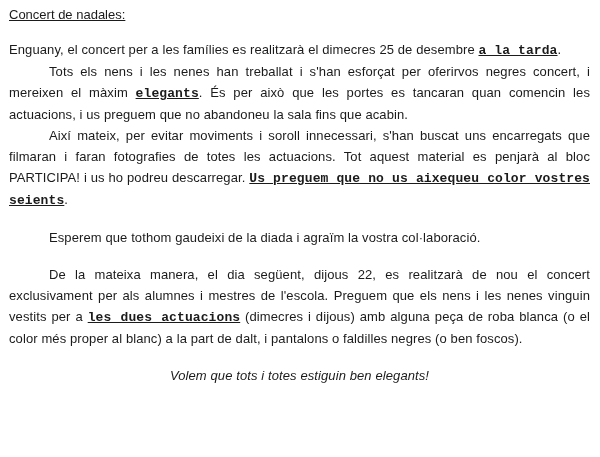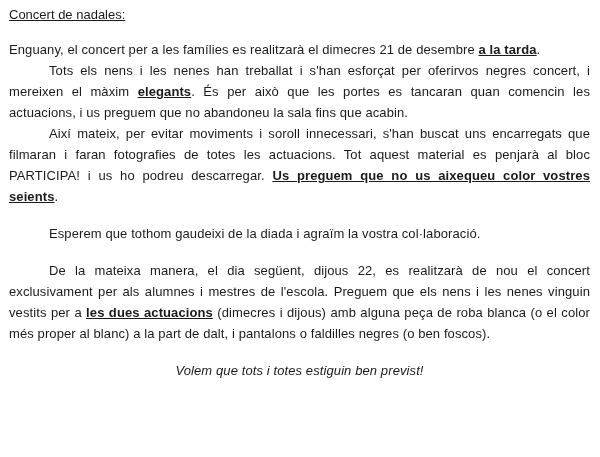--- a/index.html
+++ b/index.html
@@ -31,29 +31,29 @@
     margin: 0;
     font-size: 13px;
     line-height: 21px;
     text-align: justify;
     letter-spacing: 0.1px;
   }
   .para.indent { text-indent: 40px; }
   .para.gap { margin-top: 16px; }
   .para.center { text-align: center; text-indent: 0; }
   .para.italic { font-style: italic; }
-  .bold { font-weight: bold; }
+  .bold { font-weight: bold; font-family: Liberation Mono, monospace; }
   .underline { text-decoration: underline; }
 </style>
 </head>
 <body>
 
 <div class="page">
   <h1 class="doc-title">Concert de nadales:</h1>
   <div>
-      <p class="para"><span>Enguany, el concert per a les famílies es realitzarà el dimecres 21 de desembre </span><span class="bold underline">a la tarda</span><span>.</span></p>
+      <p class="para"><span>Enguany, el concert per a les famílies es realitzarà el dimecres 25 de desembre </span><span class="bold underline">a la tarda</span><span>.</span></p>
       <p class="para indent"><span>Tots els nens i les nenes han treballat i s'han esforçat per oferirvos negres concert, i mereixen el màxim </span><span class="bold underline">elegants</span><span>. És per això que les portes es tancaran quan comencin les actuacions, i us preguem que no abandoneu la sala fins que acabin.</span></p>
       <p class="para indent"><span>Així mateix, per evitar moviments i soroll innecessari, s'han buscat uns encarregats que filmaran i faran fotografies de totes les actuacions. Tot aquest material es penjarà al bloc PARTICIPA! i us ho podreu descarregar. </span><span class="bold underline">Us preguem que no us aixequeu color vostres seients</span><span>.</span></p>
       <p class="para indent gap"><span>Esperem que tothom gaudeixi de la diada i agraïm la vostra col·laboració.</span></p>
       <p class="para indent gap"><span>De la mateixa manera, el dia següent, dijous 22, es realitzarà de nou el concert exclusivament per als alumnes i mestres de l'escola. Preguem que els nens i les nenes vinguin vestits per a </span><span class="bold underline">les dues actuacions</span><span> (dimecres i dijous) amb alguna peça de roba blanca (o el color més proper al blanc) a la part de dalt, i pantalons o faldilles negres (o ben foscos).</span></p>
-      <p class="para gap center italic"><span>Volem que tots i totes estiguin ben previst!</span></p>
+      <p class="para gap center italic"><span>Volem que tots i totes estiguin ben elegants!</span></p>
     </div>
 </div>
 
 </body></html>

